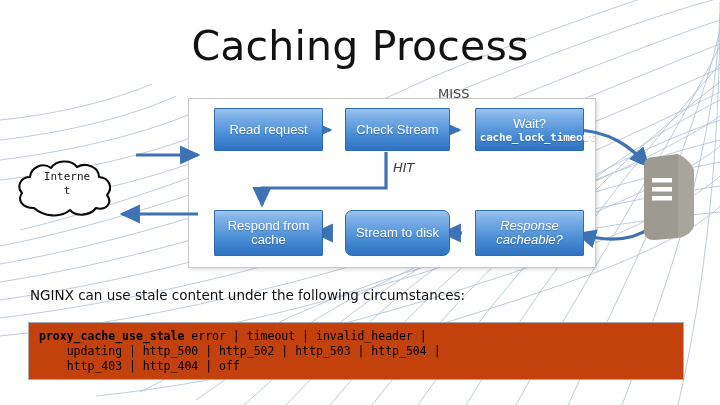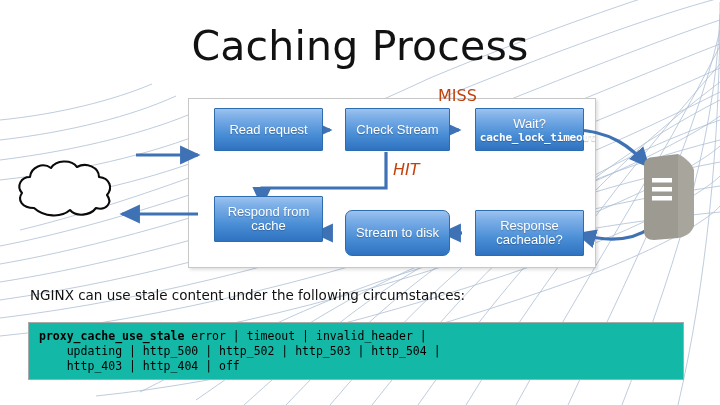--- a/index.html
+++ b/index.html
@@ -40,26 +40,26 @@
     margin-left:11px;
   }
   .pbox .sub{
     font-family:"DejaVu Sans Mono",monospace;font-weight:bold;
     font-size:11px;line-height:9px;margin-top:2px;letter-spacing:-.2px;padding-left:16px;
   }
 
   #box-read{left:203px;top:108px;width:109px;height:43px;}
   #box-check{left:334px;top:108px;width:105px;height:43px;}
   #box-wait{left:464px;top:108px;width:109px;height:43px;}
-  #box-respond{left:203px;top:196px;width:109px;height:46px;justify-content:center;}
+  #box-respond{left:203px;top:210px;width:109px;height:46px;justify-content:center;}
   #box-stream{left:334px;top:210px;width:105px;height:46px;border-radius:7px;}
-  #box-cacheable{left:464px;top:210px;width:109px;height:46px;}
-
-  
-  .flowlabel{position:absolute;font-size:16px;color:#c2410c;font-family:"DejaVu Sans",sans-serif;}
+  #box-cacheable{left:464px;top:210px;width:109px;height:46px;font-style:italic;}
+
+  
+  .flowlabel{position:absolute;font-size:13px;color:#404040;font-family:"DejaVu Sans",sans-serif;}
   #label-miss{left:438px;top:86px;}
   #label-hit{left:393px;top:160px;font-style:italic;}
 
   
   #connectors{position:absolute;left:0;top:0;width:720px;height:405px;}
 
   
   #cloud{position:absolute;left:14px;top:158px;width:104px;height:62px;}
   #cloud-text{
     position:absolute;left:34px;top:170px;width:66px;text-align:center;
@@ -71,21 +71,21 @@
 
   
   #caption{
     position:absolute;left:30px;top:287px;
     font-size:13.5px;color:#111;font-family:"DejaVu Sans",sans-serif;
   }
 
   
   #codebox{
     position:absolute;left:28px;top:322px;width:656px;height:58px;
-    background:#14b8a6;border:1px solid #aaaaaa;box-sizing:border-box;
+    background:#c2410c;border:1px solid #aaaaaa;box-sizing:border-box;
     padding:6px 8px 0 10px;
   }
   #code{
     margin:0;font-family:"DejaVu Sans Mono",monospace;
     font-size:11.5px;line-height:15px;color:#000;white-space:pre;
   }
   #code b{font-weight:bold;}
 </style>
 </head>
 <body>
@@ -179,20 +179,24 @@
   </div>
   <div class="pbox" id="box-cacheable">
     <span>Response cacheable?</span>
   </div>
 
   <svg id="cloud" viewBox="0 0 104 62">
     <path d="M20 50 C 8 50, 3 42, 8 35 C 2 28, 7 19, 16 19 C 17 9, 29 4, 37 10
              C 42 2, 57 1, 63 9 C 72 4, 85 9, 85 19 C 96 20, 99 30, 93 37
              C 99 45, 92 53, 82 50 C 76 58, 62 59, 56 52 C 47 60, 30 59, 20 50 Z" fill="#ffffff" stroke="#0a0a0a" stroke-width="2.1" stroke-linejoin="round"></path>
   </svg>
+  <div id="cloud-text">
+    <span>Interne</span><br>
+    <span>t</span>
+  </div>
 
   <svg id="server" viewBox="0 0 62 92">
     <path d="M6 14 C 6 8, 10 5, 16 5 L 40 2 L 40 86 L 16 88 C 10 88, 6 85, 6 79 Z" fill="#9d9a92"></path>
     <path d="M40 2 C 48 6, 54 12, 56 18 L 56 74 C 54 80, 48 85, 40 86 Z" fill="#a8a59d"></path>
     <rect x="14" y="26" width="20" height="4.5" fill="#ffffff"></rect>
     <rect x="14" y="35" width="20" height="4.5" fill="#ffffff"></rect>
     <rect x="14" y="44" width="20" height="4.5" fill="#ffffff"></rect>
   </svg>
 
   <div id="caption">NGINX can use stale content under the following circumstances:</div>

